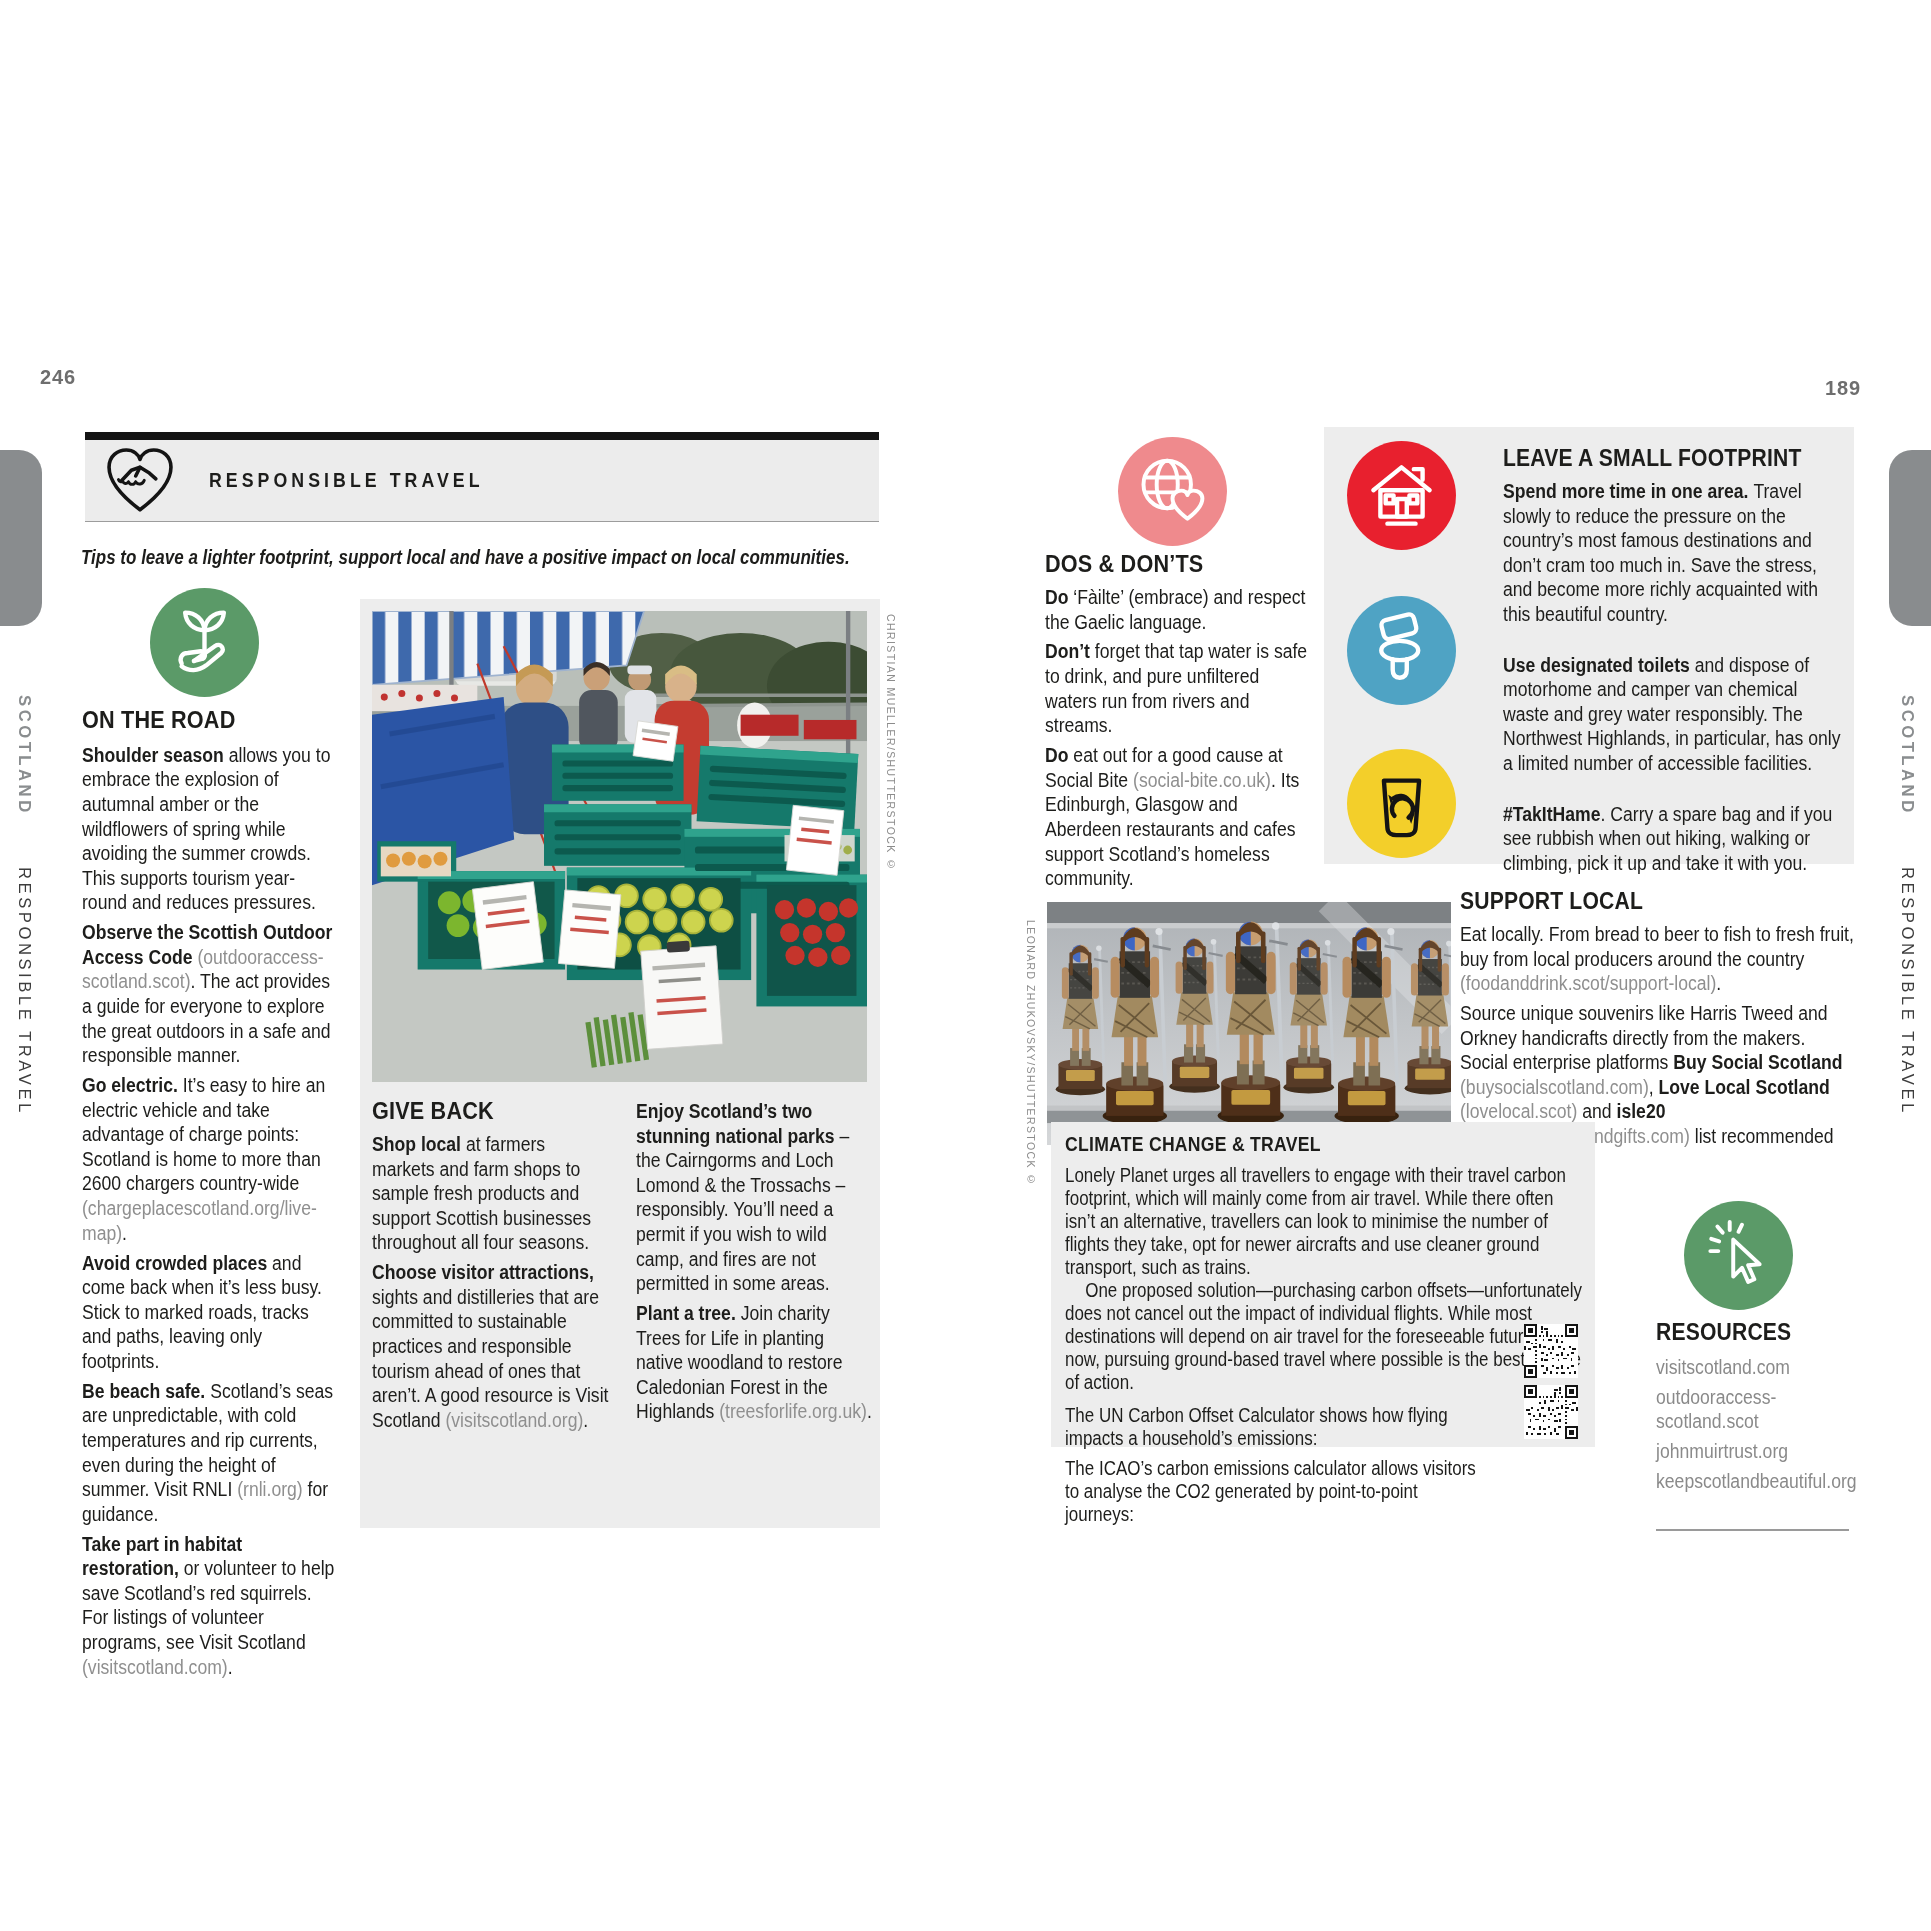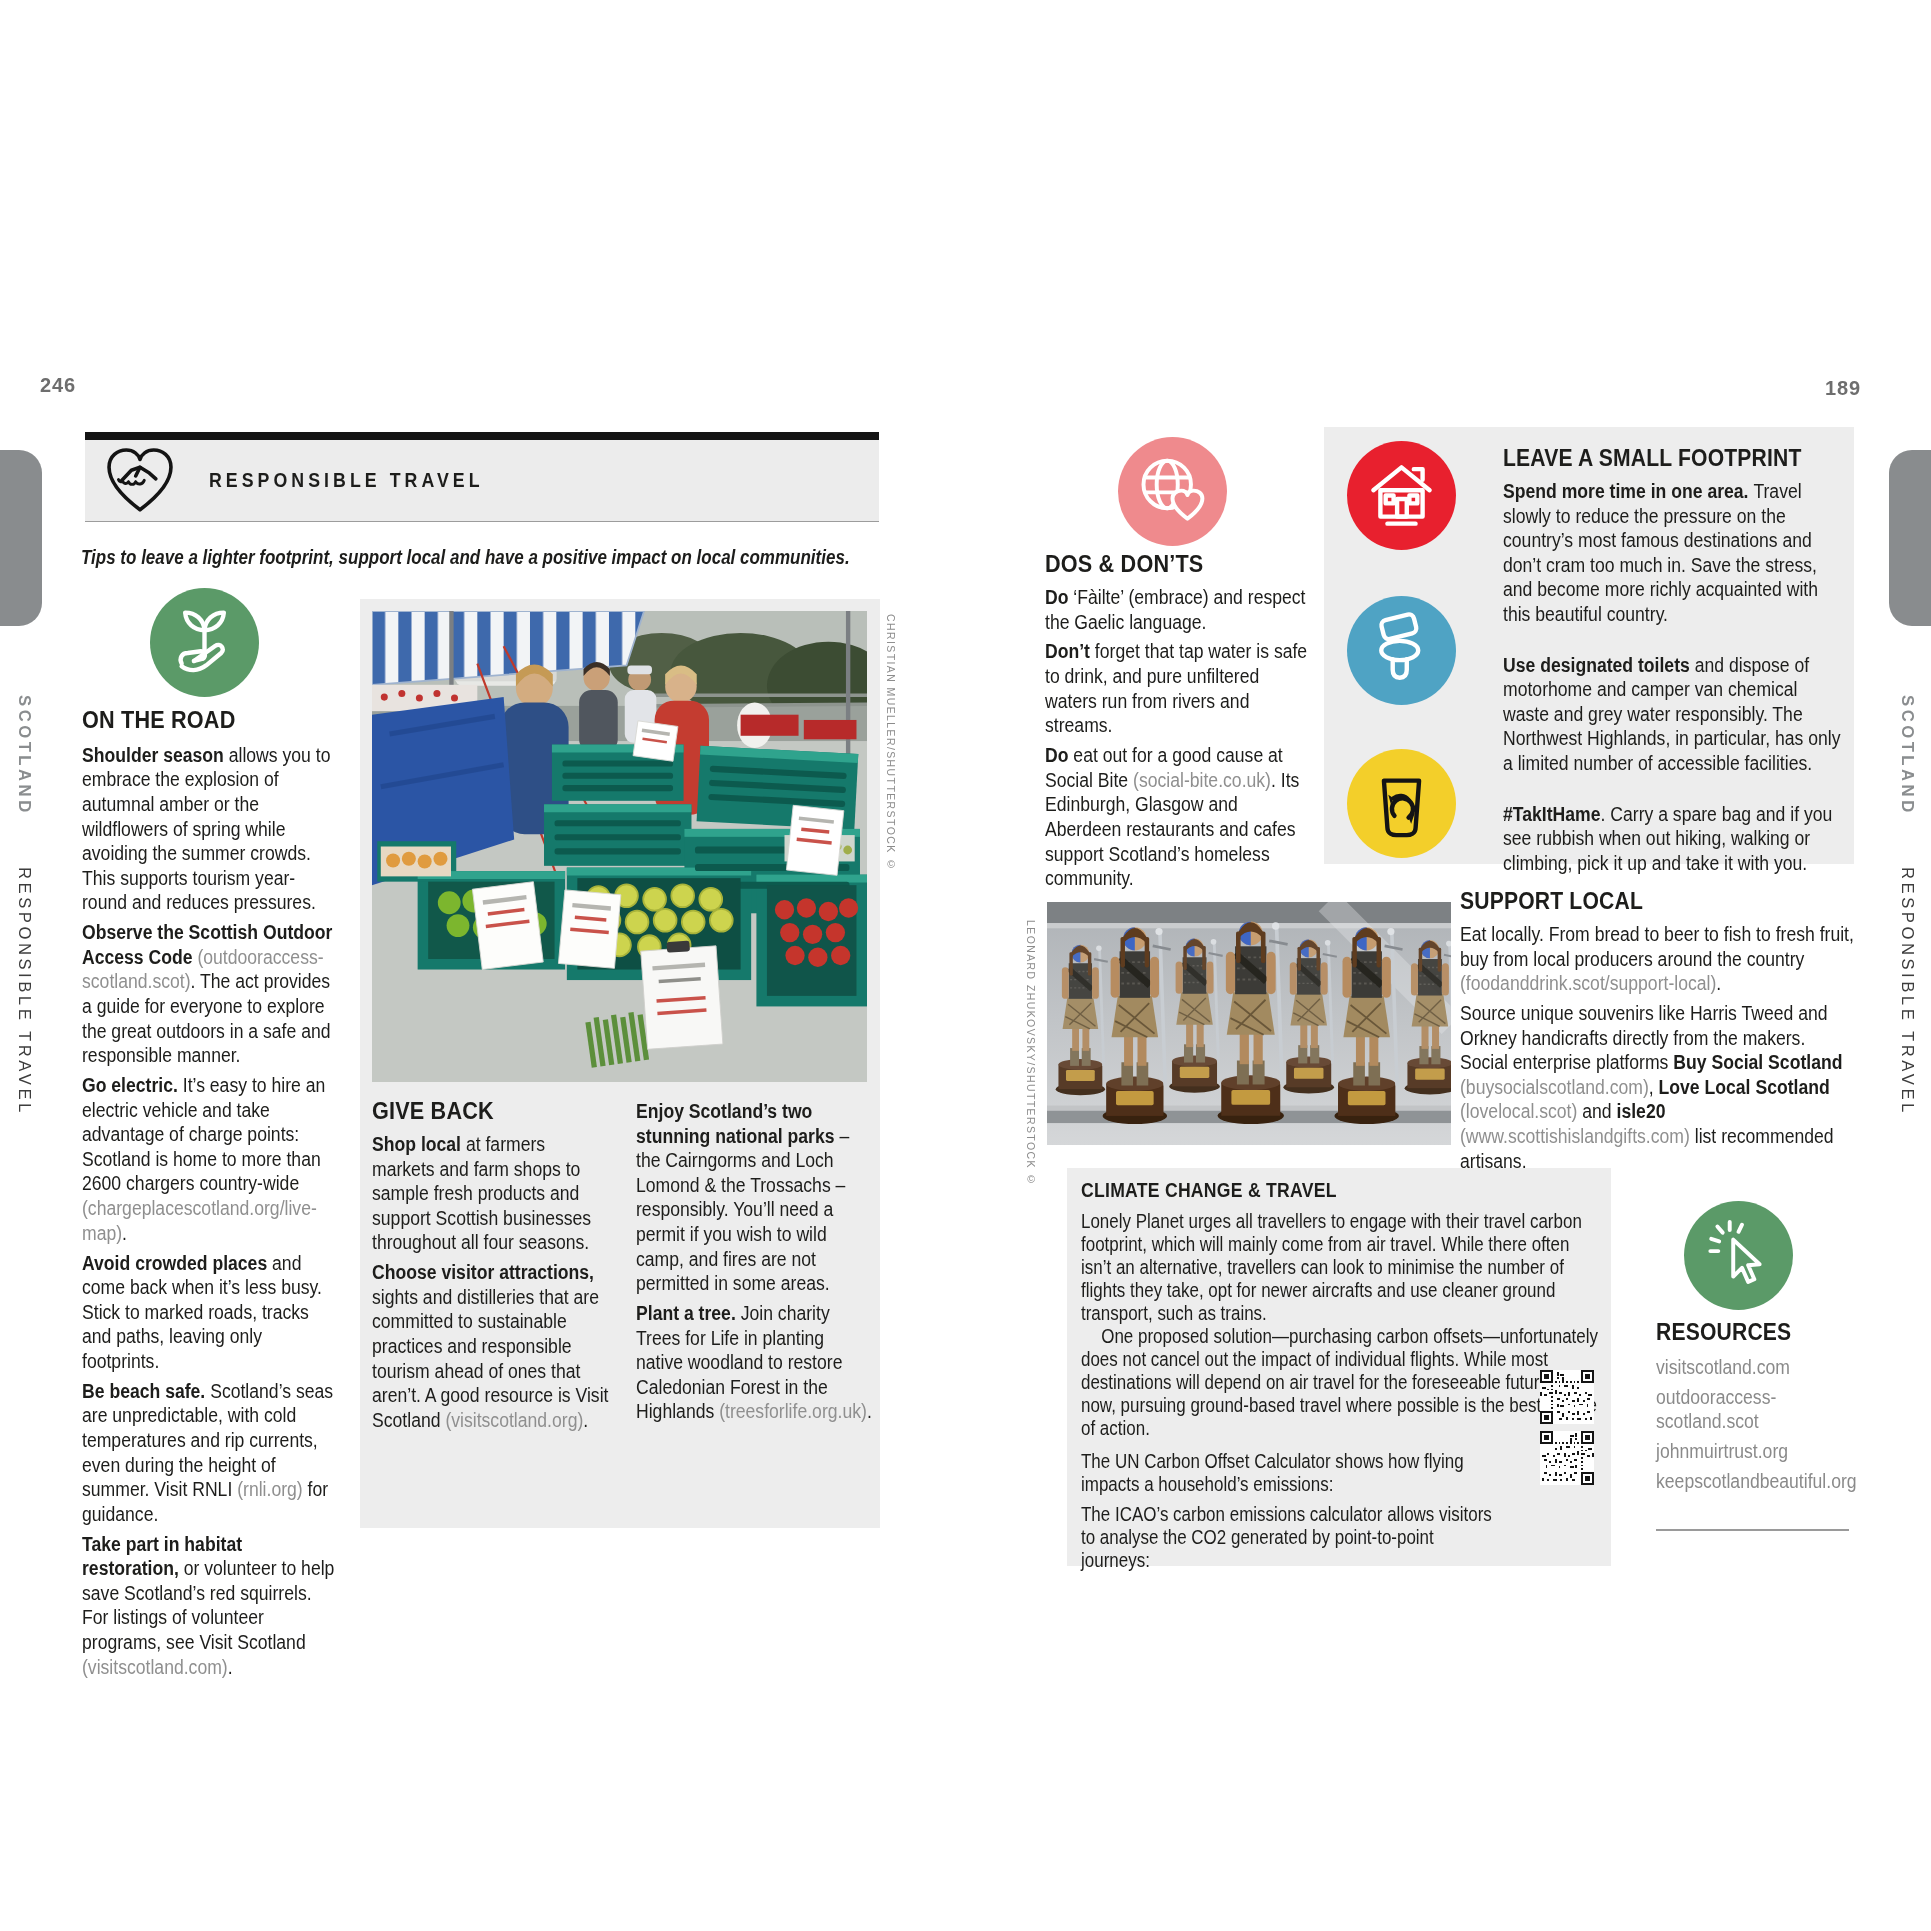--- a/index.html
+++ b/index.html
@@ -36,21 +36,21 @@
   .climate-inner p.narrow2{width:469px;margin-top:7px;}
   .res-item{font-size:20px;line-height:24px;color:#8a8a8a;margin:0 0 6.1px 0;overflow-wrap:anywhere;}
   .rule{position:absolute;height:1.8px;background:#9a9a9a;}
   svg{display:block;}
 </style>
 </head>
 <body>
 
 <div class="canvas">
 
-  <div class="abs pagenum" style="left:40px;top:374px;text-align:center;">246</div>
+  <div class="abs pagenum" style="left:40px;top:366px;text-align:center;">246</div>
   <div class="abs pagenum" style="left:1824px;top:377px;width:37px;text-align:right;">189</div>
 
   <div class="tab left"></div>
   <div class="tab right"></div>
   <div class="abs vtext side-scot" style="left:14px;top:695px;">SCOTLAND</div>
   <div class="abs vtext side-sect" style="left:14px;top:867px;">RESPONSIBLE TRAVEL</div>
   <div class="abs vtext side-scot" style="right:14px;top:695px;">SCOTLAND</div>
   <div class="abs vtext side-sect" style="right:14px;top:867px;">RESPONSIBLE TRAVEL</div>
 
   <div class="header-box">
@@ -400,21 +400,21 @@
     </svg>
   </div>
   <div class="abs vtext credit" style="left:1025px;top:920px;">LEONARD ZHUKOVSKY/SHUTTERSTOCK ©</div>
 
   <div class="abs sect cond" style="left:1460px;top:887px;width:450px;">
     <h2 style="font-size:24px;margin-bottom:7px;">SUPPORT LOCAL</h2>
     <p><span>Eat locally. From bread to beer to fish to fresh fruit, buy from local producers around the country </span><span class="g">(foodanddrink.scot/support-local)</span><span>.</span></p>
     <p><span>Source unique souvenirs like Harris Tweed and Orkney handicrafts directly from the makers. Social enterprise platforms </span><span class="b">Buy Social Scotland </span><span class="g">(buysocialscotland.com)</span><span>, </span><span class="b">Love Local Scotland </span><span class="g">(lovelocal.scot)</span><span> and </span><span class="b">isle20 </span><span class="g">(www.scottishislandgifts.com)</span><span> list recommended artisans.</span></p>
   </div>
 
-  <div class="panel" style="left:1051px;top:1168px;width:544px;height:398px;margin-left:16px;">
+  <div class="panel" style="left:1051px;top:1122px;width:544px;height:325px;">
     <div class="climate-inner cond abs" style="left:14px;top:10.5px;width:588px;">
       <h3>CLIMATE CHANGE &amp; TRAVEL</h3>
       <p>Lonely Planet urges all travellers to engage with their travel carbon footprint, which will mainly come from air travel. While there often isn’t an alternative, travellers can look to minimise the number of flights they take, opt for newer aircrafts and use cleaner ground transport, such as trains.</p>
       <p class="ind">One proposed solution—purchasing carbon offsets—unfortunately does not cancel out the impact of individual flights. While most destinations will depend on air travel for the foreseeable future, for now, pursuing ground-based travel where possible is the best course of action.</p>
       <p class="narrow">The UN Carbon Offset Calculator shows how flying impacts a household’s emissions:</p>
       <p class="narrow2">The ICAO’s carbon emissions calculator allows visitors to analyse the CO2 generated by point-to-point journeys:</p>
     </div>
     <div class="abs" style="right:16.7px;top:202px;">
       <svg width="54" height="54" viewBox="0 0 29 29" shape-rendering="crispEdges">
         <rect width="29" height="29" fill="#ffffff"></rect>

